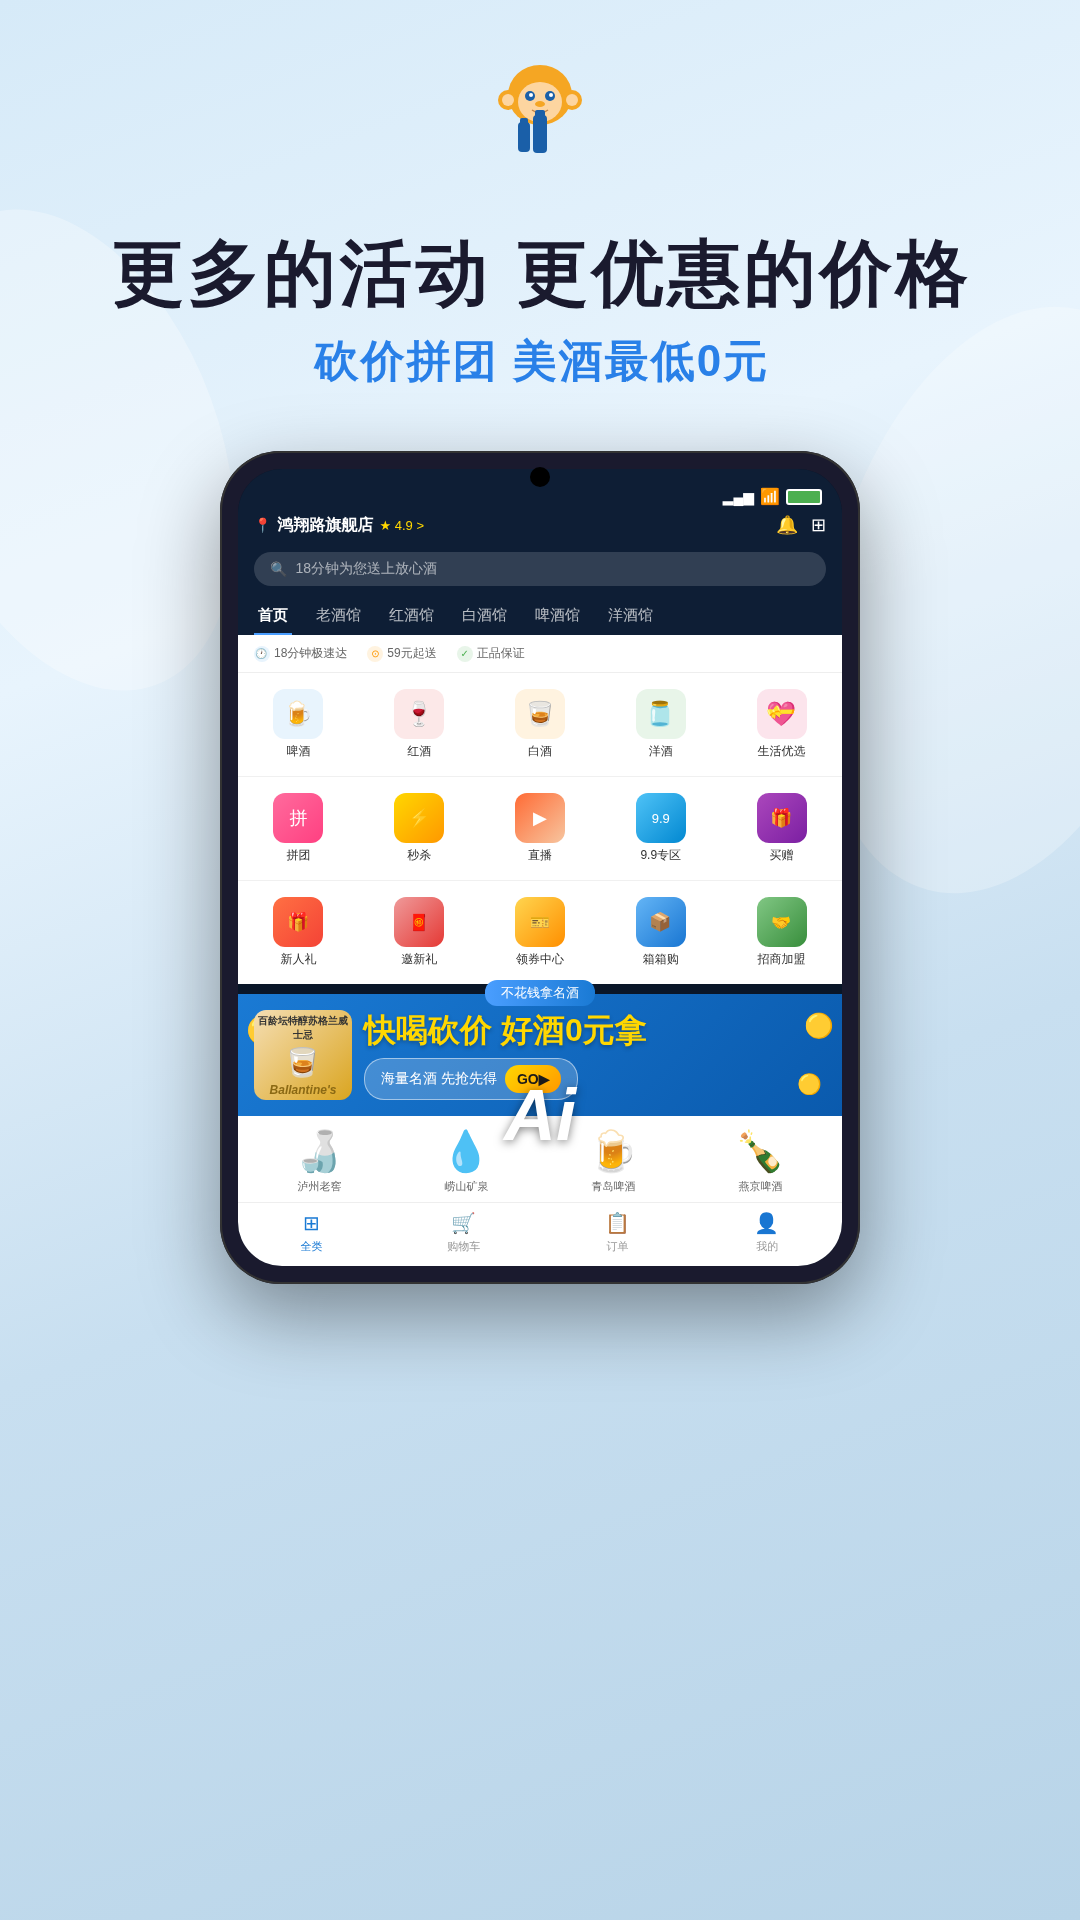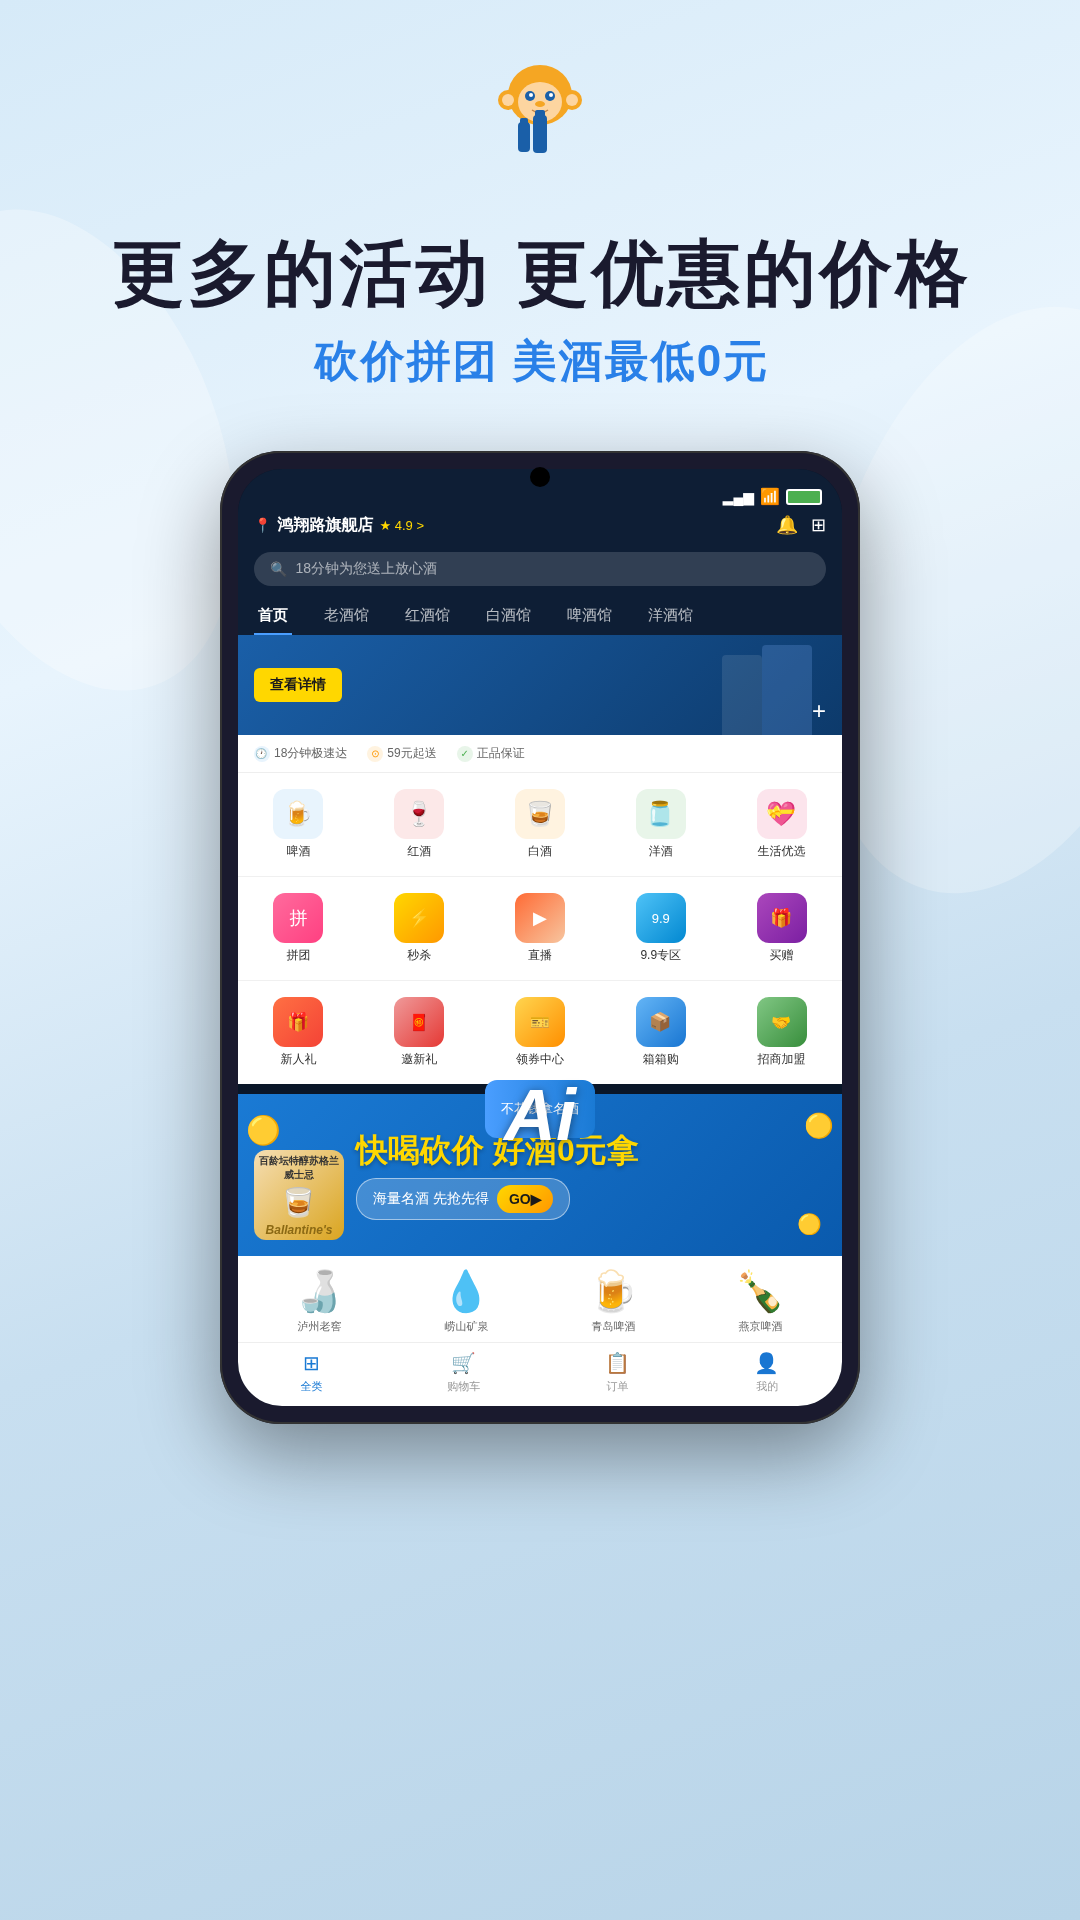--- a/index.html
+++ b/index.html
@@ -210,21 +210,21 @@
     .search-placeholder {
       color: rgba(255,255,255,0.6);
       font-size: 14px;
     }
 
     
     .nav-tabs {
       background: #0e1e35;
       display: flex;
       padding: 0 16px;
-      gap: 28px;
+      gap: 20px;
     }
 
     .nav-tab {
       color: rgba(255,255,255,0.7);
       font-size: 15px;
       padding: 10px 4px;
       position: relative;
     }
 
     .nav-tab.active {
@@ -361,38 +361,37 @@
     }
 
     .promo-tag {
       position: absolute;
       top: -14px;
       left: 50%;
       transform: translateX(-50%);
       background: linear-gradient(90deg, #4a9eff, #1a7ad4);
       color: white;
       font-size: 13px;
-      padding: 20px 16px;
+      padding: 4px 16px;
       border-radius: 12px;
       white-space: nowrap;
     }
 
     .promo-product-img {
-      width: 90px;
+      width: 98px;
       height: 90px;
       background: linear-gradient(135deg, #f5deb3, #daa520);
       border-radius: 12px;
       display: flex;
       align-items: center;
       justify-content: center;
       font-size: 36px;
       flex-shrink: 0;
       position: relative;
       overflow: hidden;
-      margin-top: 40px;
     }
 
     .promo-content {
       flex: 1;
     }
 
     .promo-title {
       font-size: 32px;
       font-weight: bold;
       color: white;
@@ -572,31 +571,20 @@
           <span>白酒馆</span>
         </div>
         <div class="nav-tab">
           <span>啤酒馆</span>
         </div>
         <div class="nav-tab">
           <span>洋酒馆</span>
         </div>
       </div>
 
-      <div class="banner">
-
-        <div style="position:absolute;right:80px;top:0;bottom:0;display:flex;align-items:flex-end;">
-          <div style="width:40px;height:80px;background:rgba(255,255,255,0.1);border-radius:4px 4px 0 0;"></div>
-        </div>
-        <div style="position:absolute;right:30px;top:0;bottom:0;display:flex;align-items:flex-end;">
-          <div style="width:50px;height:90px;background:rgba(100,150,220,0.3);border-radius:4px 4px 0 0;"></div>
-        </div>
-        <div class="banner-btn">查看详情</div>
-        <div class="banner-plus">+</div>
-      </div>
 
       <div class="service-bar">
         <div class="service-item">
           <div class="service-dot" style="background:#e8f4fd;color:#1a7ad4;">🕐</div>
           <span>18分钟极速达</span>
         </div>
         <div class="service-item">
           <div class="service-dot" style="background:#fff3e0;color:#ff9800;">⊙</div>
           <span>59元起送</span>
         </div>

